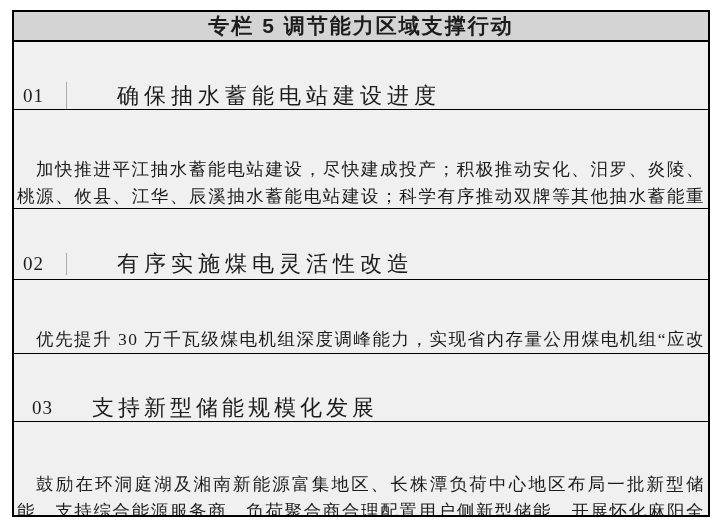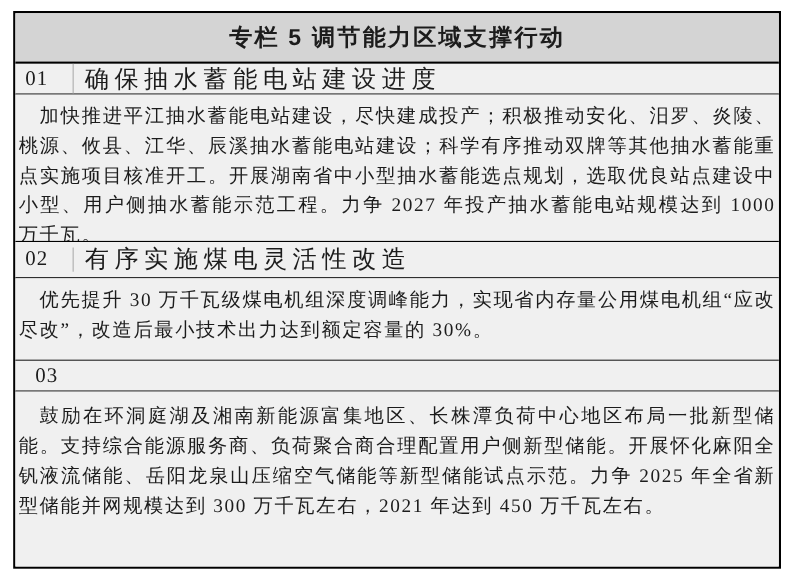--- a/index.html
+++ b/index.html
@@ -1,15 +1,15 @@
 <!DOCTYPE html>
 <html><head>
 <meta charset="utf-8">
 <style>
-  * { margin: 0; padding: 0; box-sizing: border-box; }
+  * { margin: 0; padding: 0; box-sizing: border-box; gap: 40px; }
   html, body { width: 721px; height: 531px; }
   body {
     background: #ffffff;
     font-family: "Liberation Serif", "DejaVu Serif", serif;
     color: #1c1c1c;
     position: relative;
     overflow: hidden;
   }
   .panel {
     position: absolute;
@@ -101,18 +101,19 @@
   <div class="sec-head h-33">
     <div class="num">02</div>
     <div class="heading">有序实施煤电灵活性改造</div>
   </div>
   <div class="sec-body b-75">
     <p>优先提升 30 万千瓦级煤电机组深度调峰能力，实现省内存量公用煤电机组“应改尽改”，改造后最小技术出力达到额定容量的 30%。</p>
   </div>
 
   <div class="sec-head compact h-40">
     <div class="num">03</div>
+    <div class="heading">支持新型储能规模化发展</div>
   </div>
   <div class="sec-body b-last">
     <p>鼓励在环洞庭湖及湘南新能源富集地区、长株潭负荷中心地区布局一批新型储能。支持综合能源服务商、负荷聚合商合理配置用户侧新型储能。开展怀化麻阳全钒液流储能、岳阳龙泉山压缩空气储能等新型储能试点示范。力争 2025 年全省新型储能并网规模达到 300 万千瓦左右，2021 年达到 450 万千瓦左右。</p>
   </div>
 
 </div>
 
 </body></html>

